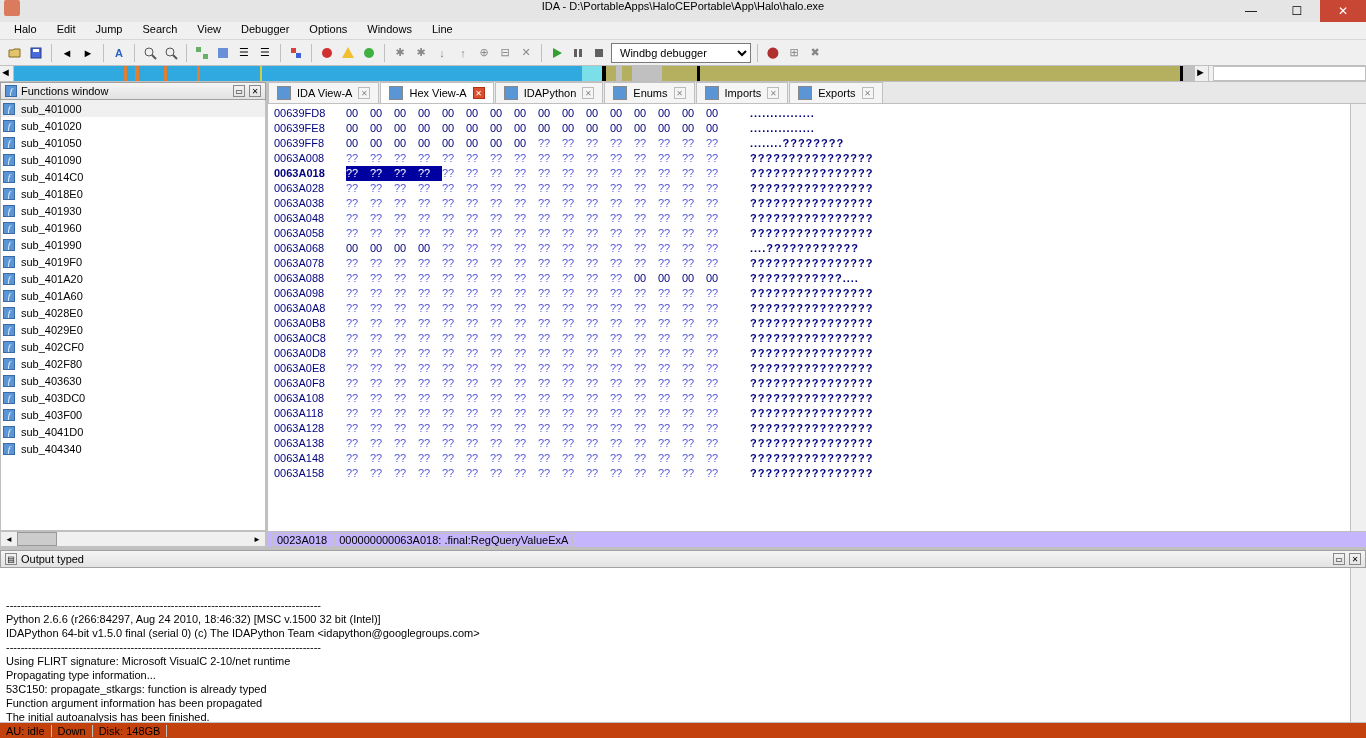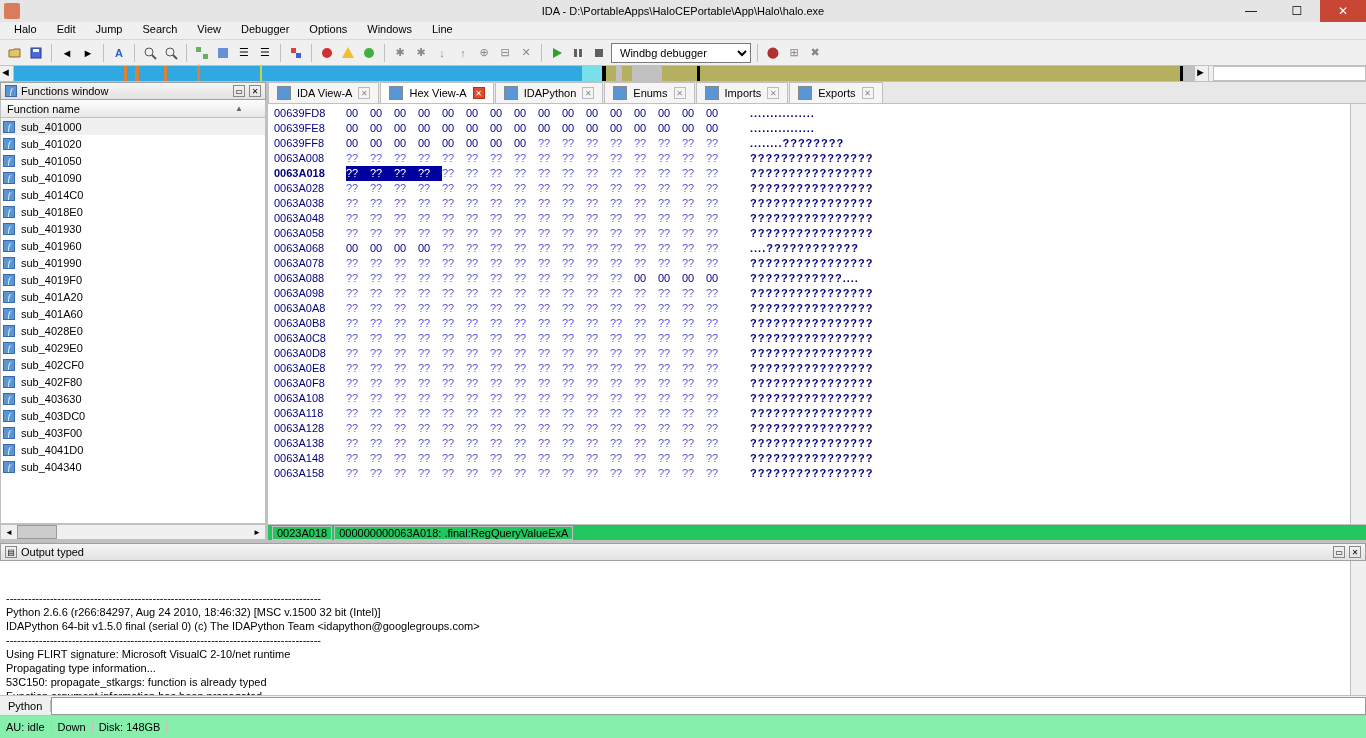--- a/index.html
+++ b/index.html
@@ -1,17 +1,17 @@
 <!DOCTYPE html>
 <html><head>
 <meta charset="utf-8">
 <style>
 *{box-sizing:border-box;margin:0;padding:0;font-family:Tahoma,Arial,sans-serif;font-size:11px}
 body{background:#f0f0f0;width:1366px;height:738px;overflow:hidden;display:flex;flex-direction:column}
-.titlebar{background:#e5e5e5;height:22px;display:flex;align-items:center;padding:0 4px;position:relative}
+.titlebar{background:#e5e5e5;height:22px;display:flex;align-items:flex-start;padding:0 4px;position:relative}
 .titlebar .ico{width:16px;height:16px;background:#d97b5c;border-radius:2px;margin-right:6px}
 .titlebar .ttl{position:absolute;left:50%;transform:translateX(-50%);color:#000}
 .winbtns{position:absolute;right:0;display:flex}
 .winbtns div{width:46px;height:22px;display:flex;align-items:center;justify-content:center;font-size:12px}
 .winbtns .mn,.winbtns .mx{background:#e5e5e5}
 .winbtns .cl{background:#c74634;color:#fff}
 .menubar{background:#f0f0f0;height:18px;display:flex;align-items:stretch;padding:0 4px;border-bottom:1px solid #d8d8d8}
 .menubar span{padding:1px 10px;cursor:default}
 .toolbar{background:#f0f0f0;height:26px;display:flex;align-items:center;padding:0 6px;border-bottom:1px solid #c0c0c0;gap:3px}
 .tbtn{width:18px;height:18px;display:flex;align-items:center;justify-content:center;border:1px solid transparent}
@@ -44,29 +44,29 @@
 .tab .tico{width:14px;height:14px;border:1px solid #888}
 .tab .tcl{width:12px;height:12px;font-size:8px;display:flex;align-items:center;justify-content:center;border:1px solid #bbb;color:#888}
 .tab .tcl.red{background:#d95030;border-color:#b03010;color:#fff}
 .hexview{flex:1;overflow:auto;background:#fff;font-family:Consolas,monospace;font-size:12px;padding:2px 6px;line-height:15px;position:relative}
 .hexrow{display:flex;white-space:pre}
 .addr{color:#000080;font-weight:normal;width:72px}
 .hexb{color:#000080;width:24px;text-align:left}
 .hexq{color:#5858d8;width:24px;text-align:left}
 .asciicol{color:#000080;font-weight:bold;margin-left:20px;letter-spacing:1px}
 .hl{background:#0000a0;color:#fff!important}
-.hexstatus{height:16px;background:#22c55e;border-top:1px solid #c0c0c0;font-family:Consolas,monospace;font-size:11px;padding:0 4px;display:flex;align-items:center}
+.hexstatus{height:16px;background:#c4b5fd;border-top:1px solid #c0c0c0;font-family:Consolas,monospace;font-size:11px;padding:0 4px;display:flex;align-items:center}
 .hexstatus .box{border:1px solid #c0c0c0;padding:0 4px;margin-right:2px}
 .vscroll{position:absolute;right:0;top:0;bottom:0;width:16px;background:#f0f0f0;border-left:1px solid #c0c0c0}
 .outputpane{height:175px;display:flex;flex-direction:column;border-top:3px solid #c0c0c0}
 .outtext{flex:1;background:#fff;font-family:Consolas,monospace;font-size:12px;padding:2px 6px;overflow:auto;white-space:pre;line-height:14px;position:relative}
 .outbottom{height:20px;display:flex;align-items:center;background:#f0f0f0;border-top:1px solid #c0c0c0}
 .outbottom .lbl{padding:0 8px;border-right:1px solid #c0c0c0}
 .outbottom input{flex:1;height:18px;border:1px solid #999;padding:0 4px}
-.statusbar{height:23px;background:#86efac;border-top:1px solid #c0c0c0;display:flex;align-items:center;font-family:Consolas,monospace;font-size:11px}
+.statusbar{height:16px;background:#c2410c;border-top:1px solid #c0c0c0;display:flex;align-items:center;font-family:Consolas,monospace;font-size:11px}
 .statusbar .cell{padding:0 6px;border-right:1px solid #c0c0c0}
 svg{width:14px;height:14px}
 </style>
 </head>
 <body>
 
 <div class="titlebar">
   <div class="ico"></div>
   <div class="ttl">IDA - D:\PortableApps\HaloCEPortable\App\Halo\halo.exe</div>
   <div class="winbtns">
@@ -221,24 +221,20 @@
 <div class="mainarea">
 
   <div class="leftpane">
     <div class="panehdr">
       <div class="fico">f</div>
       <span>Functions window</span>
       <div class="pbtns">
         <span>▭</span>
         <span>✕</span>
       </div>
-    </div>
-    <div class="colhdr">
-      <span>Function name</span>
-      <span class="arr">▲</span>
     </div>
     <div class="fnlist" id="fnlist">
         <div class="fnrow sel">
           <div class="fico">f</div>
           <span>sub_401000</span>
         </div>
         <div class="fnrow">
           <div class="fico">f</div>
           <span>sub_401020</span>
         </div>
@@ -408,23 +404,19 @@
     <div>--------------------------------------------------------------------------------------
 Python 2.6.6 (r266:84297, Aug 24 2010, 18:46:32) [MSC v.1500 32 bit (Intel)]
 IDAPython 64-bit v1.5.0 final (serial 0) (c) The IDAPython Team &lt;idapython@googlegroups.com&gt;
 --------------------------------------------------------------------------------------
 Using FLIRT signature: Microsoft VisualC 2-10/net runtime
 Propagating type information...
 53C150: propagate_stkargs: function is already typed
 Function argument information has been propagated
 The initial autoanalysis has been finished.</div><div class="vscroll"></div>
   </div>
-  <div class="outbottom">
-    <div class="lbl">Python</div>
-    <input style="">
-  </div>
 </div>
 
 <div class="statusbar">
   <div class="cell">AU:  idle</div>
   <div class="cell">Down</div>
   <div class="cell">Disk: 148GB</div>
 </div>
 
 </body></html>

